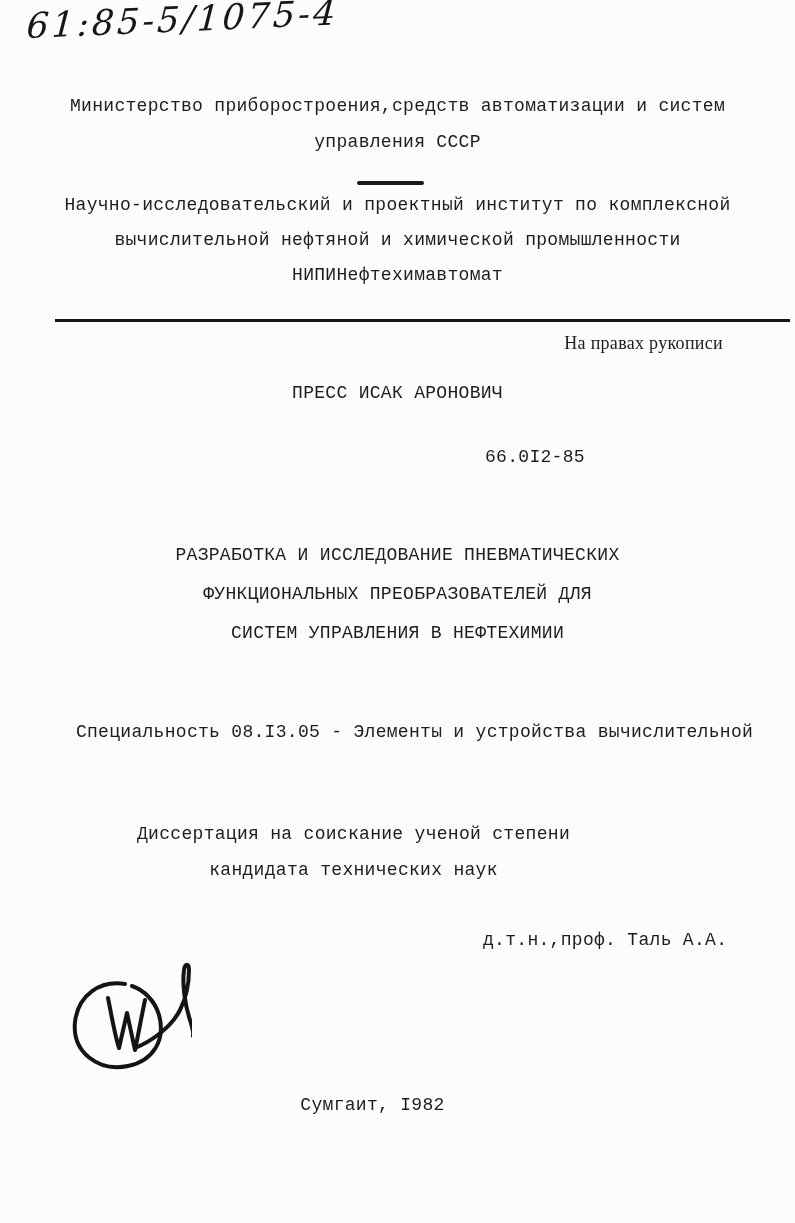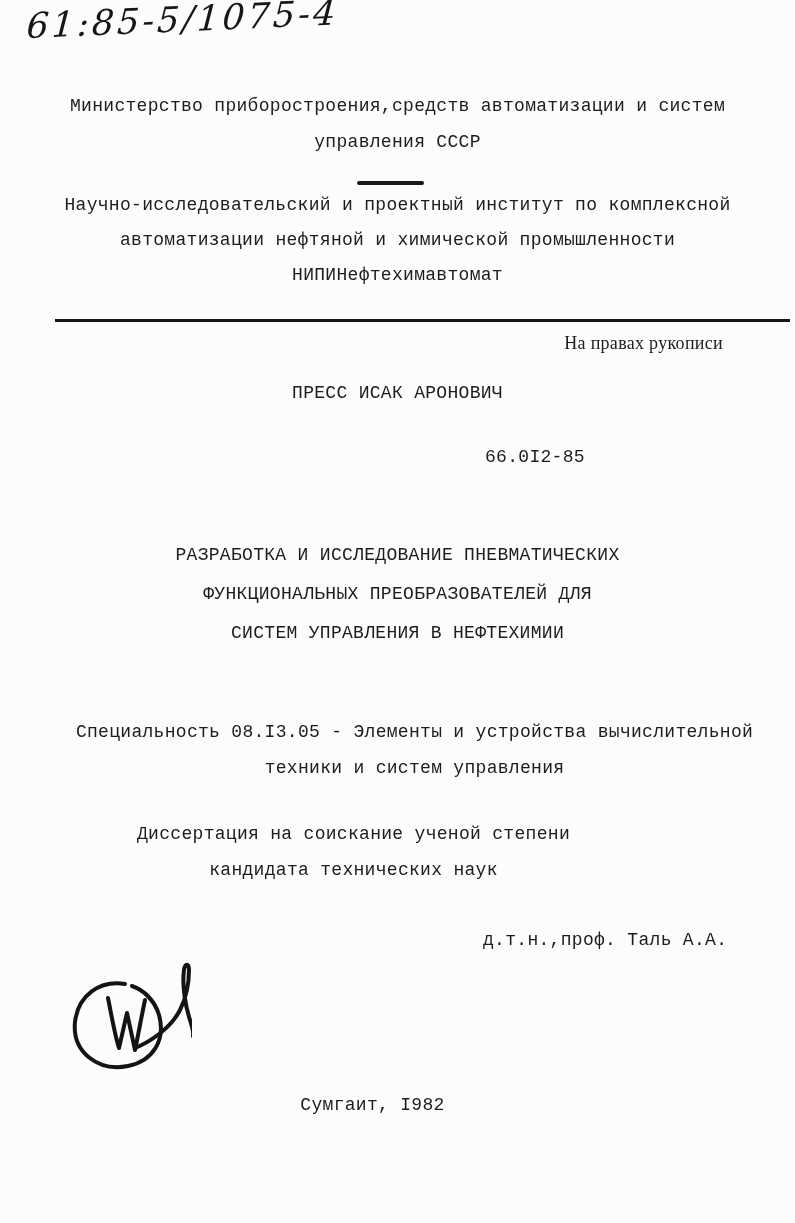--- a/index.html
+++ b/index.html
@@ -63,21 +63,21 @@
 
   <div class="abs center tw ministry">
     <div>Министерство приборостроения,средств автоматизации и систем</div>
     <div>управления СССР</div>
   </div>
 
   <div class="divider-short"></div>
 
   <div class="abs center tw institute">
     <div>Научно-исследовательский и проектный институт по комплексной</div>
-    <div>автоматизации нефтяной и химической промышленности</div>
+    <div>вычислительной нефтяной и химической промышленности</div>
     <div>НИПИНефтехимавтомат</div>
   </div>
 
   <div class="divider-full"></div>
 
   <div class="abs tw stamp">На правах рукописи</div>
 
   <div class="abs center tw author">ПРЕСС ИСАК АРОНОВИЧ</div>
 
   <div class="abs tw udc">
@@ -85,21 +85,20 @@
   </div>
 
   <div class="abs center tw title">
     <div>РАЗРАБОТКА И ИССЛЕДОВАНИЕ ПНЕВМАТИЧЕСКИХ</div>
     <div>ФУНКЦИОНАЛЬНЫХ ПРЕОБРАЗОВАТЕЛЕЙ ДЛЯ</div>
     <div>СИСТЕМ УПРАВЛЕНИЯ В НЕФТЕХИМИИ</div>
   </div>
 
   <div class="abs center tw specialty">
     <div>Специальность 08.I3.05 - Элементы и устройства вычислительной</div>
-    <div>техники и систем управления</div>
   </div>
 
   <div class="abs center tw thesis">
     <div>Диссертация на соискание ученой степени</div>
     <div>кандидата технических наук</div>
   </div>
 
   <div class="abs tw supervisor">
     <div>д.т.н.,проф. Таль А.А.</div>
   </div>

